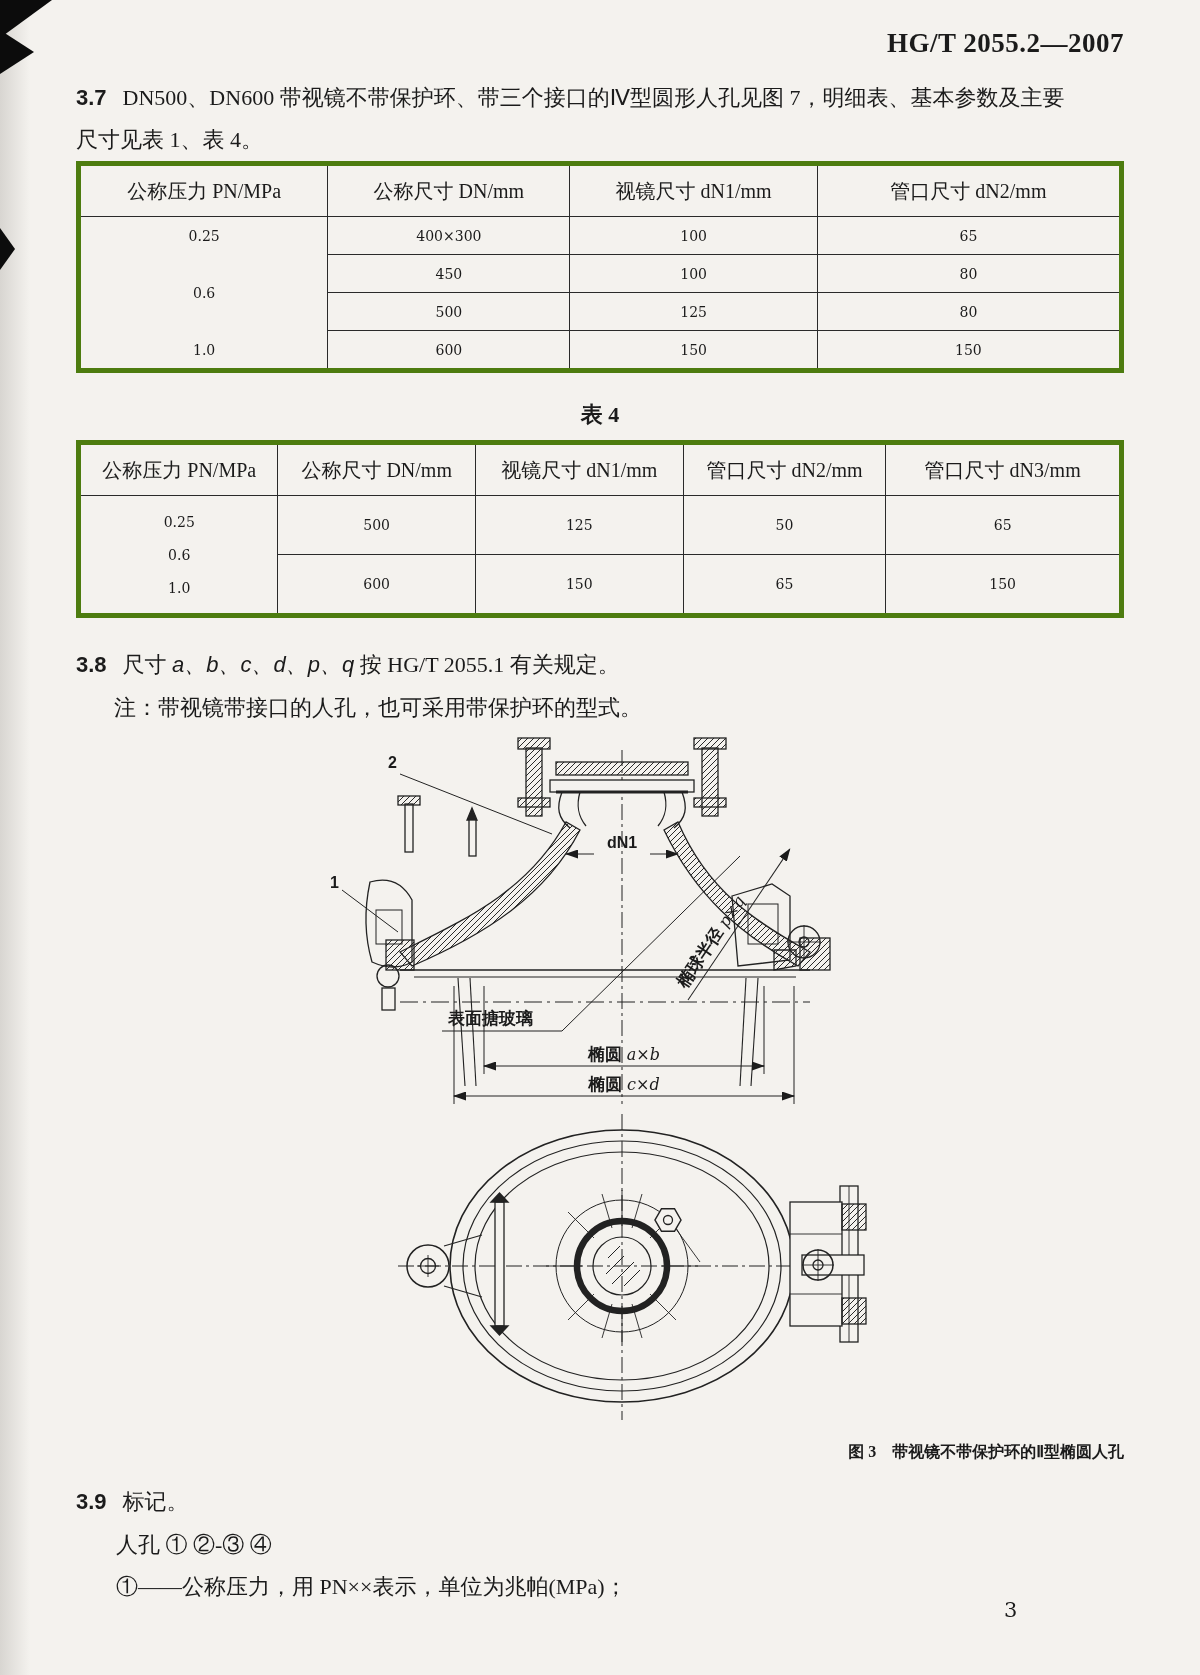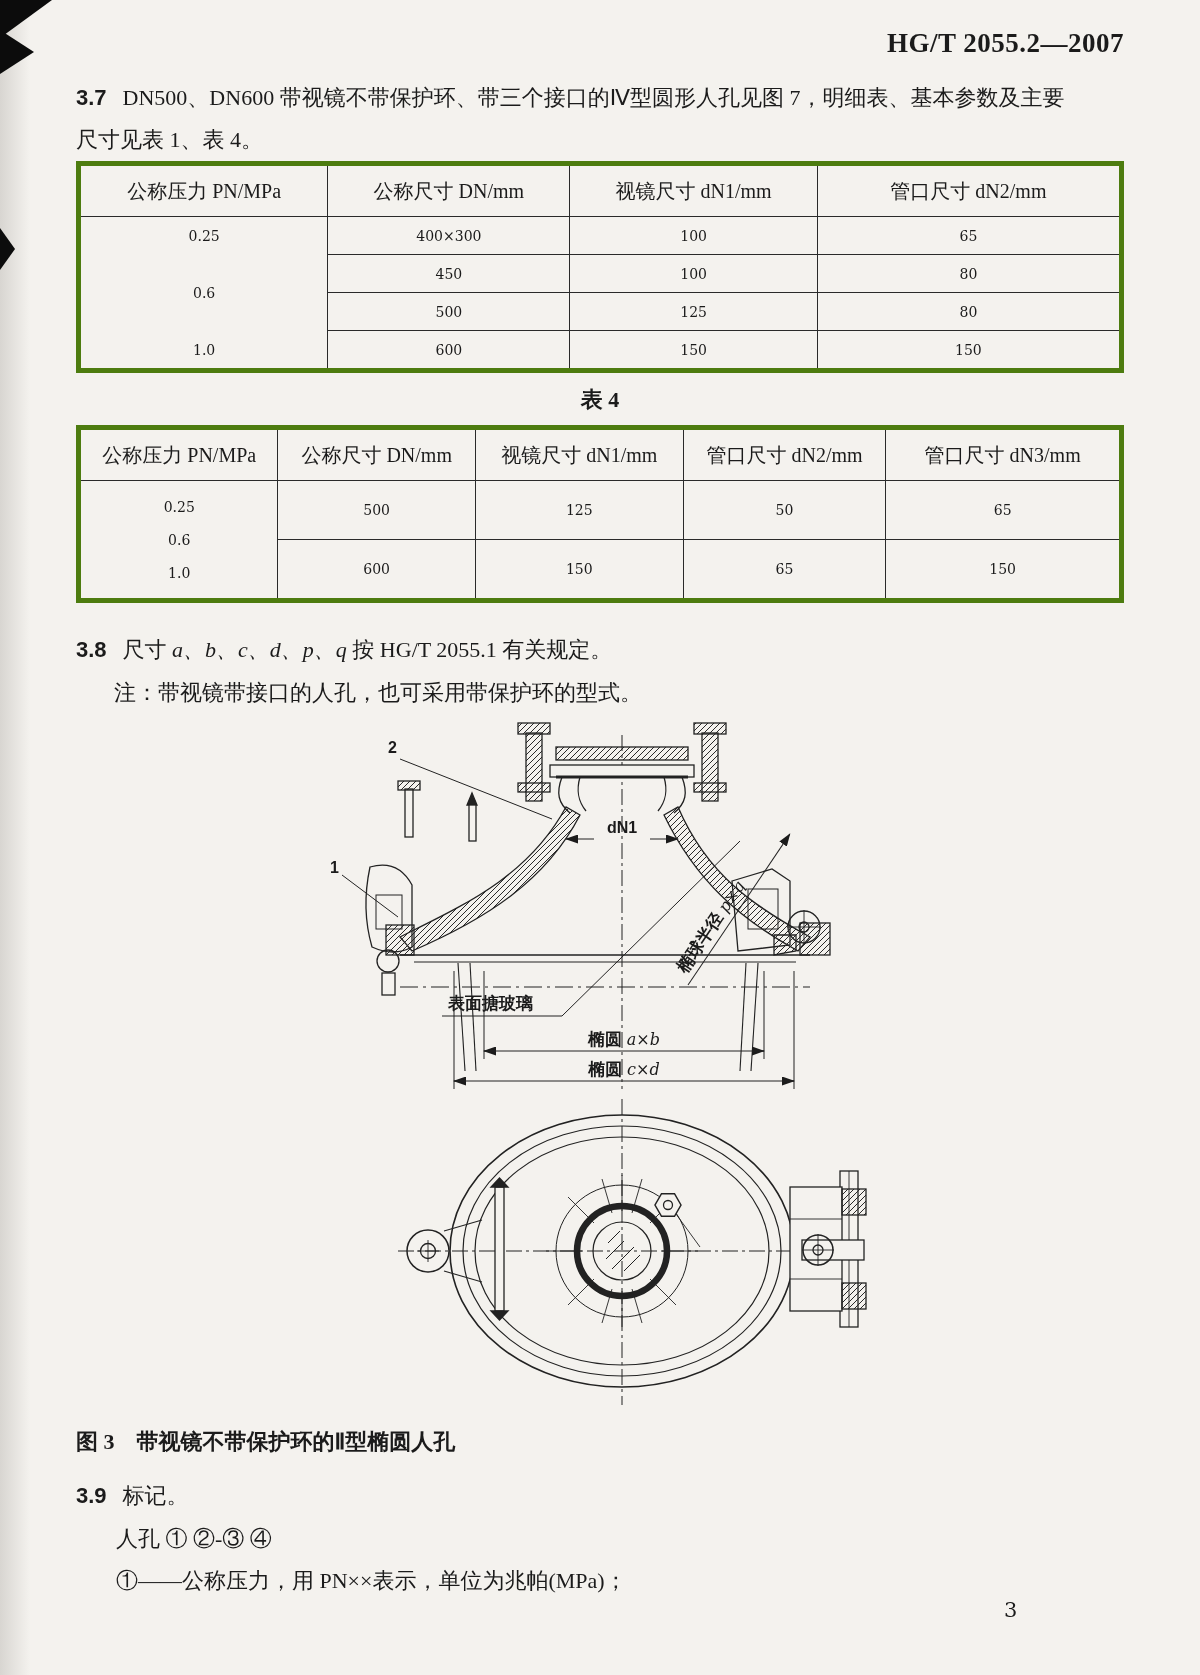--- a/index.html
+++ b/index.html
@@ -23,25 +23,25 @@
   th,td{border:1.4px solid #2a2a2a;text-align:center;padding:0;}
   th{font-weight:normal;font-size:20px;height:50px;}
   td{font-family:"DejaVu Serif",serif;font-size:14px;}
   .t3 td{height:37px;}
   .t4 td{height:58px;}
   .span-col{position:relative;}
   .pv{position:absolute;left:0;width:100%;transform:translateY(-50%);}
   .t3 .pv1{top:12.5%;} .t3 .pv2{top:50%;} .t3 .pv3{top:87.5%;}
   .t4col{display:flex;flex-direction:column;justify-content:space-evenly;height:116px;}
   .p38{margin-top:26px;}
-  .var-i{font-style:italic;font-family:Liberation Serif, serif;}
+  .var-i{font-style:italic;font-family:Liberation Sans, sans-serif;}
   .note{margin-top:2px;padding-left:38px;font-size:22px;line-height:1.7;}
   .figure-wrap{margin-top:8px;position:relative;height:708px;}
   .figure-wrap svg{position:absolute;left:228px;top:0;}
-  .fig-caption{text-align:left;font-weight:bold;font-size:22px;margin-top:0px;}
+  .fig-caption{text-align:right;font-weight:bold;font-size:16px;margin-top:0px;}
   .p39{margin-top:24px;}
   .line{font-size:22px;margin-bottom:13px;line-height:1.35;}
   .indent{padding-left:40px;}
   .page-num{position:absolute;left:1004px;top:1598px;font-size:21px;font-family:"DejaVu Serif",serif;}
   svg text{font-family:"Liberation Sans",sans-serif;fill:#1b1b1b;}
   svg .cjk{font-weight:bold;font-size:17px;}
   svg .dim-t{font-size:16px;font-weight:bold;}
   svg .it{font-style:italic;font-family:"DejaVu Serif",serif;font-weight:normal;font-size:16px;}
 </style>
 </head>
@@ -90,21 +90,21 @@
         <td>80</td>
       </tr>
       <tr>
         <td>600</td>
         <td>150</td>
         <td>150</td>
       </tr>
     </tbody>
       </table>
 
-    <div class="tbl-title" style="margin-top:12px;">表 4</div>
+    <div class="tbl-title" style="margin-top:27px;">表 4</div>
     <table class="t4">
       <tbody>
           <tr>
         <th style="width:19%">公称压力 PN/MPa</th>
         <th style="width:19%">公称尺寸 DN/mm</th>
         <th style="width:20%">视镜尺寸 dN1/mm</th>
         <th style="width:19.5%">管口尺寸 dN2/mm</th>
         <th style="width:22.5%">管口尺寸 dN3/mm</th>
       </tr>
       <tr>

